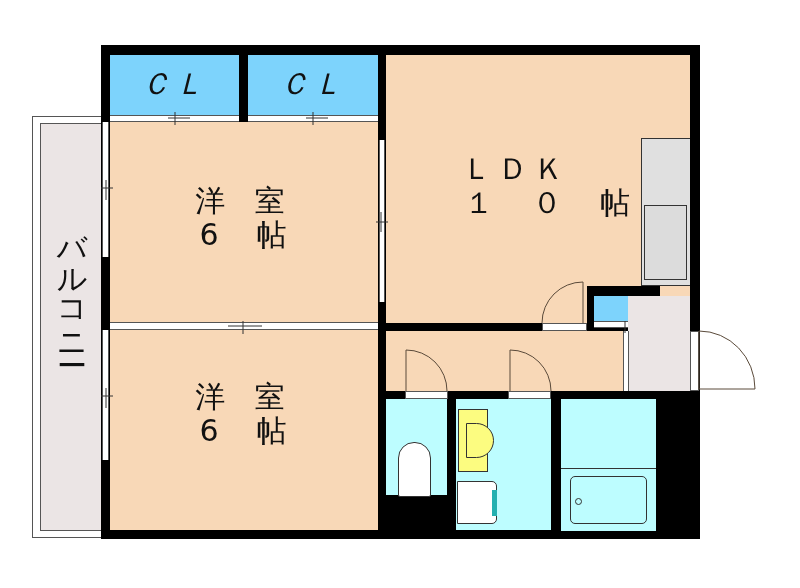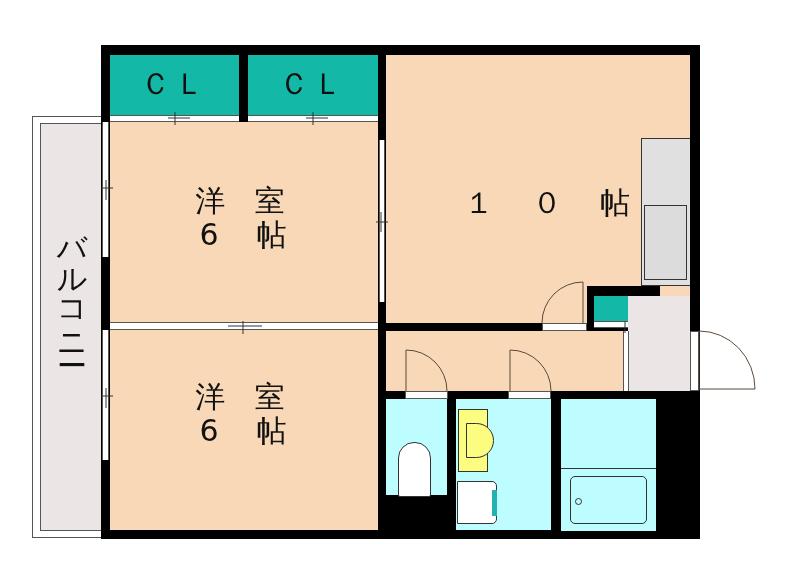--- a/index.html
+++ b/index.html
@@ -1,20 +1,20 @@
 <!DOCTYPE html>
 <html><head>
 <meta charset="utf-8">
 <style>
   html,body{margin:0;padding:0;background:#ffffff;}
   body{width:800px;height:588px;position:relative;overflow:hidden;font-family:"DejaVu Sans",sans-serif;}
   .abs{position:absolute;box-sizing:border-box;}
   .wall{background:#000;}
   .room{background:#f8d8b7;}
-  .closet{background:#14b8a6;}
+  .closet{background:#7dd3fc;font-style:italic;}
   .wet{background:#bdfdff;}
   .entry{background:#ebe5e5;}
   .lbl{position:absolute;color:#111;font-size:30px;line-height:34px;text-align:center;white-space:pre;letter-spacing:4px;}
   .win{background:#fff;border-left:1px solid #555;border-right:1px solid #555;}
   .winh{background:#fff;border-top:1px solid #555;border-bottom:1px solid #555;}
   svg{position:absolute;left:0;top:0;}
 </style>
 </head>
 <body>
 
@@ -47,20 +47,21 @@
   <div class="lbl" style="left:60px;top:50px;width:150px;letter-spacing:10px;">洋 室</div>
   <div class="lbl" style="left:60px;top:84px;width:150px;">6　帖</div>
 </div>
 
 <div class="abs win" style="left:102px;top:122px;width:7px;height:135px;"></div>
 <div class="abs win" style="left:102px;top:330px;width:7px;height:130px;"></div>
 
 <div class="abs win" style="left:379px;top:140px;width:6px;height:162px;"></div>
 
 <div class="abs room" style="left:386px;top:55px;width:304px;height:268px;">
+  <div class="lbl" style="left:50px;top:97px;width:160px;letter-spacing:6px;">ＬＤＫ</div>
   <div class="lbl" style="left:50px;top:131px;width:160px;margin-left:28px;">１　０　帖</div>
 </div>
 
 <div class="abs" style="left:641px;top:138px;width:49px;height:148px;background:#e0e0e0;border:1px solid #333;border-right:none;"></div>
 <div class="abs" style="left:644px;top:205px;width:43px;height:75px;background:#dcdcdc;border:1px solid #333;"></div>
 
 <div class="abs wall" style="left:587px;top:286px;width:73px;height:45px;"></div>
 <div class="abs closet" style="left:594px;top:296px;width:61px;height:25px;"></div>
 <div class="abs winh" style="left:594px;top:321px;width:61px;height:7px;"></div>
 

